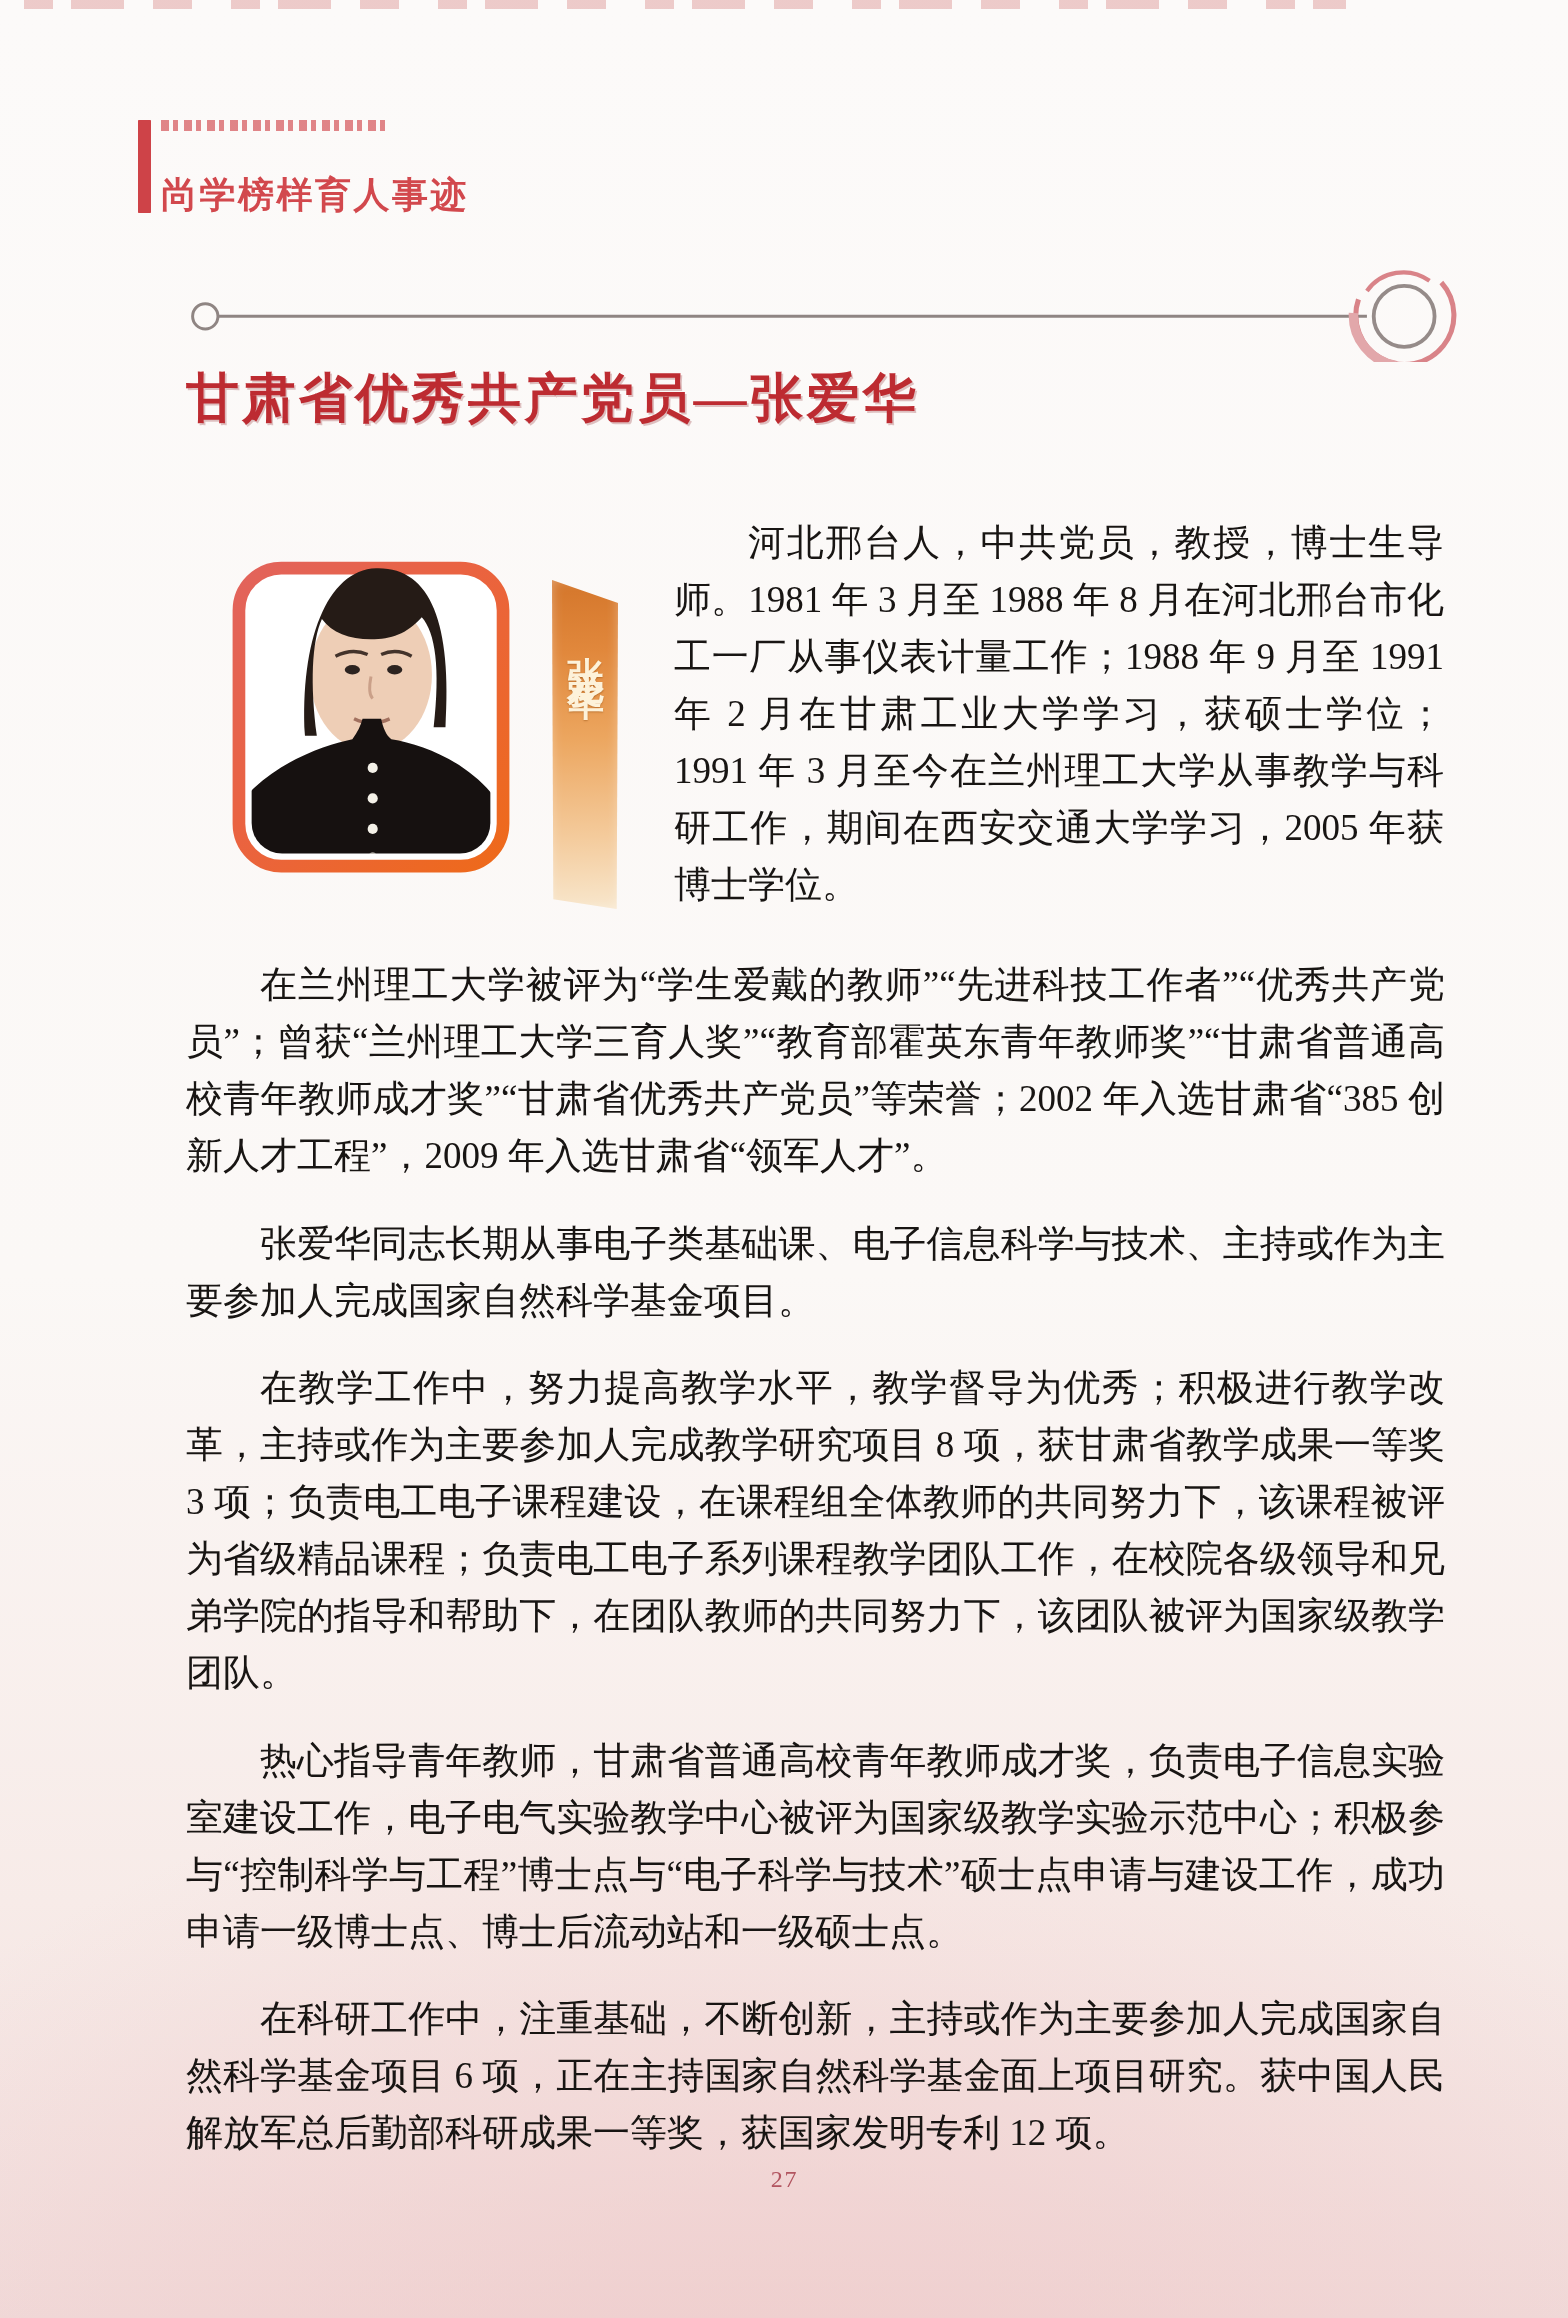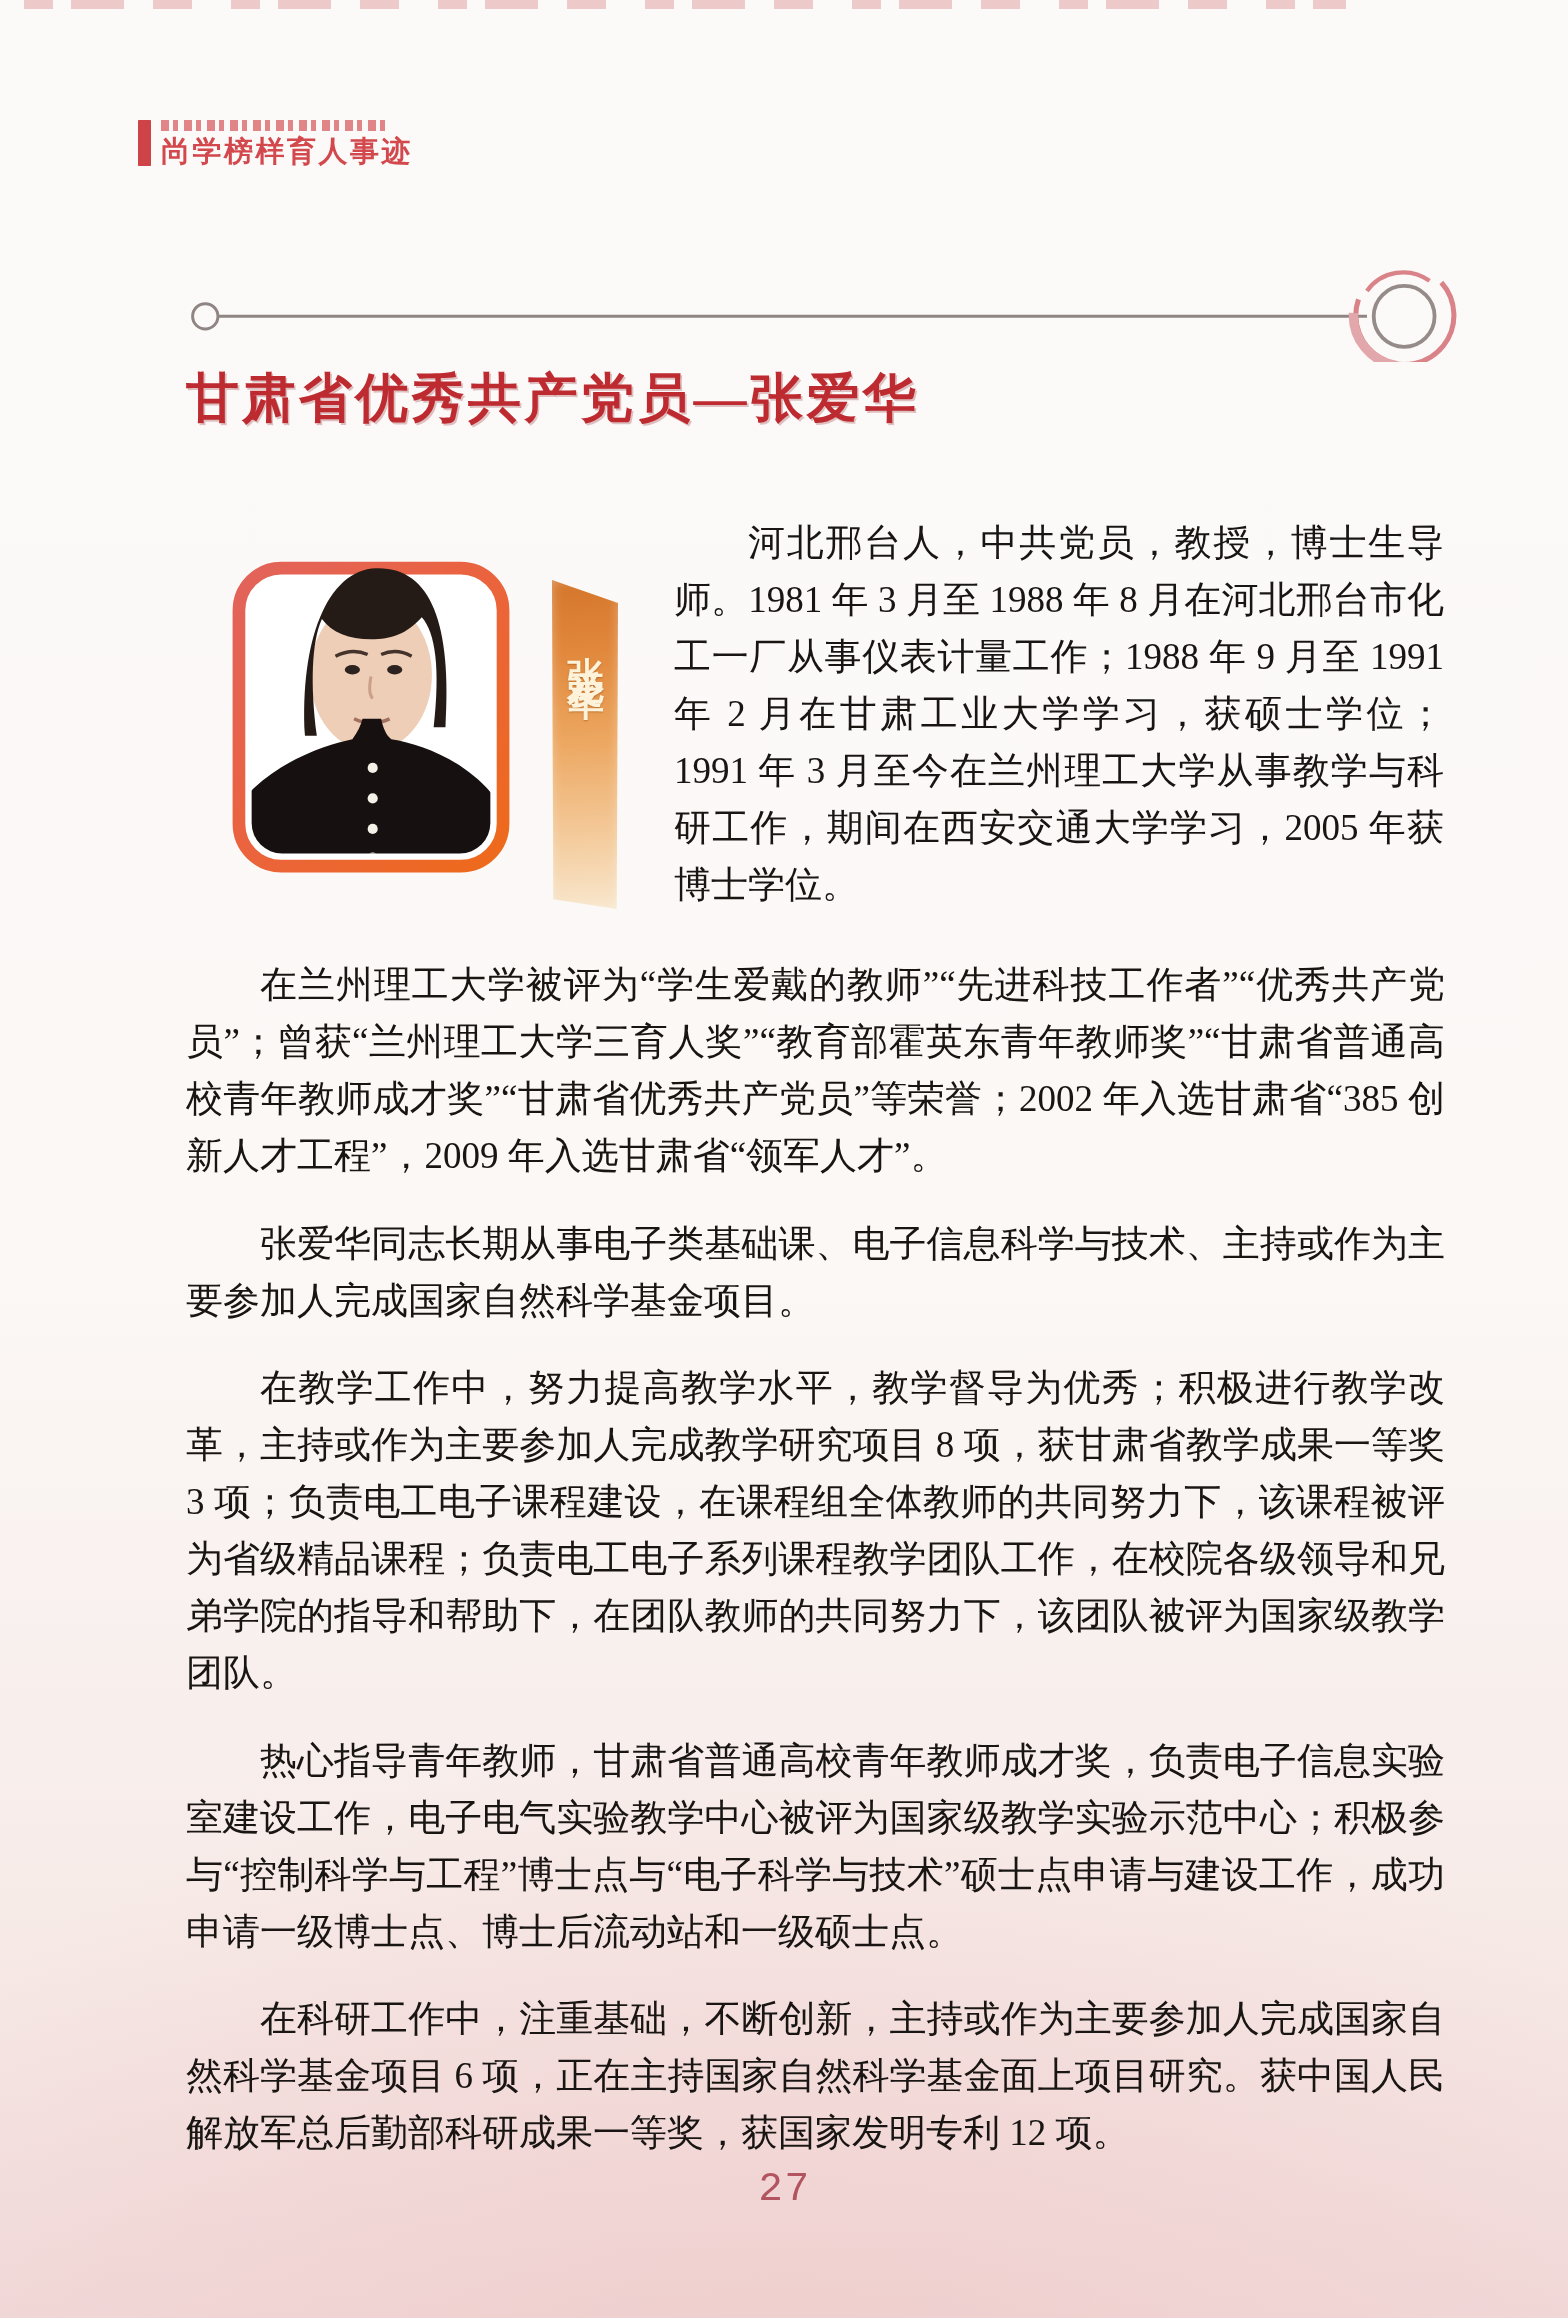--- a/index.html
+++ b/index.html
@@ -27,22 +27,22 @@
   .logo { position:absolute; top:120px; left:138px; display:flex; align-items:stretch; }
   .logo-bar { width:12.7px; background:#ce4348; margin-right:10.2px; border-radius:0.8px; }
   .logo-text-wrap { display:flex; flex-direction:column; justify-content:center; }
   .logo-sub {
     height:11px; width:227px; margin-bottom:6px; opacity:.8;
     background: repeating-linear-gradient(90deg,
       #d9676b 0 7.6px, transparent 7.6px 12px, #d9676b 12px 17px, transparent 17px 23px);
   }
   .logo-main {
     font-family:"Liberation Sans","DejaVu Sans",sans-serif;
-    font-weight:700; font-size:29px; line-height:1;
-    color:#d2484d; letter-spacing:2.5px; filter: blur(0.4px);
+    font-weight:700; font-size:36px; line-height:1;
+    color:#d2484d; letter-spacing:2.5px; filter: blur(0.4px); margin-top: 40px;
   }
   
   .divider { position:absolute; top:269px; left:185px; }
   
   .title {
     position:absolute; top:363px; left:186px; right:125px;
     margin:0; text-align:left;
     font-size:53px; font-weight:700; letter-spacing:3.4px;
     color:#bd2b31;
     text-shadow: 1.7px 1.7px 0 rgba(130,20,24,.25);
@@ -74,22 +74,22 @@
   
   .body-text { position:absolute; top:956px; left:186px; right:124px; }
   .body-text p {
     margin:0 0 0 0; padding-top:30.5px;
     font-size:37px; line-height:57px; text-align:justify; text-indent:2em;
   }
   .body-text p:first-child { padding-top:0; }
   
   .pagenum-wrap { position:absolute; top:2166px; left:0; width:100%; text-align:center; }
   .pagenum {
-    display:inline-block; font-size:41px; color:#b25560; letter-spacing:1.7px;
-    font-family:Liberation Mono, monospace;
+    display:inline-block; font-size:24px; color:#b25560; letter-spacing:1.7px;
+    font-family:Liberation Serif, serif;
   }
 </style>
 </head>
 <body>
 
 <div class="page">
 
   <div class="top-artifacts"></div>
 
   <header class="logo">

